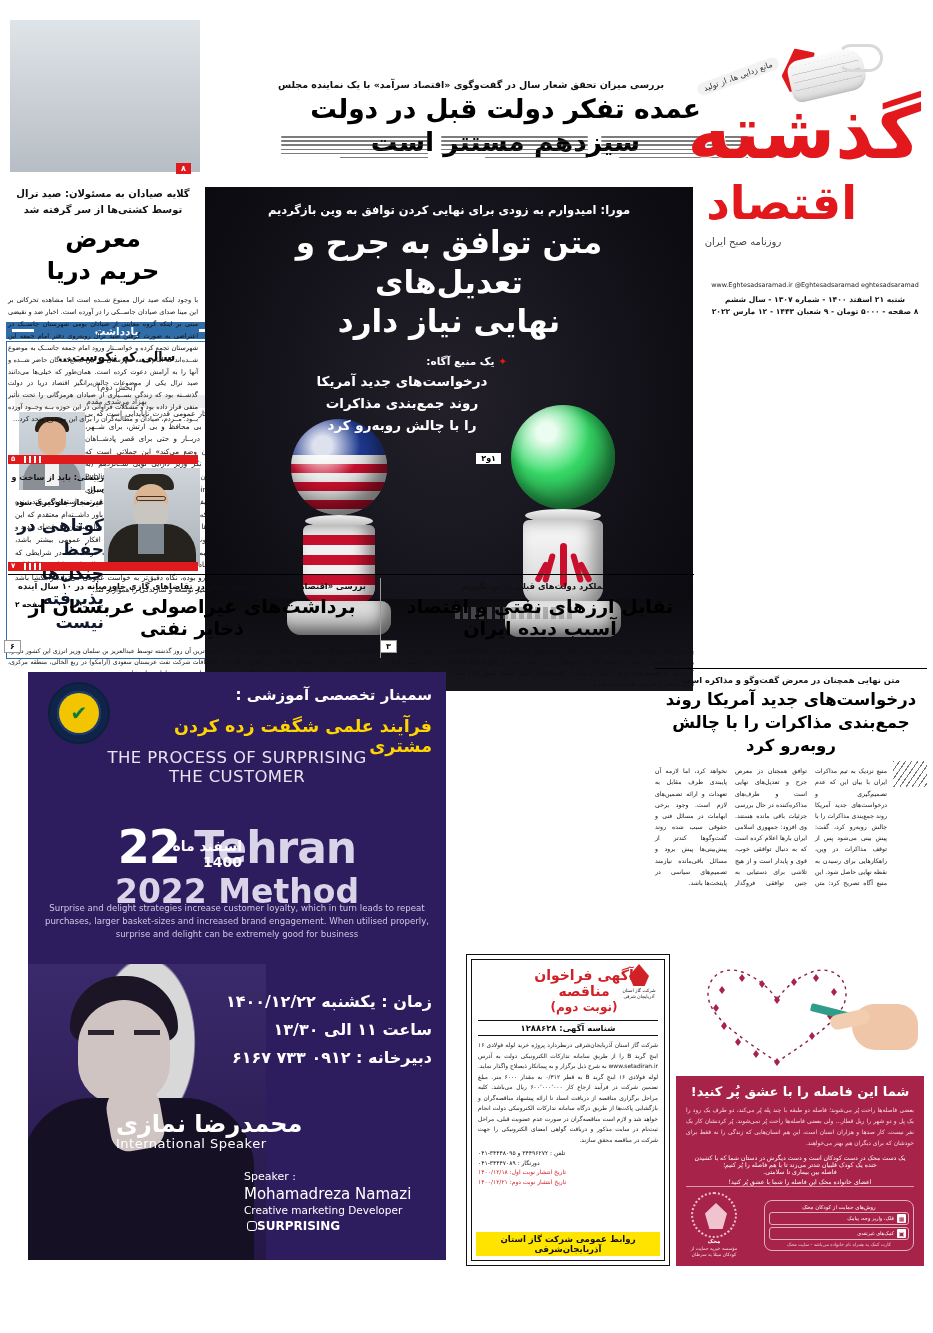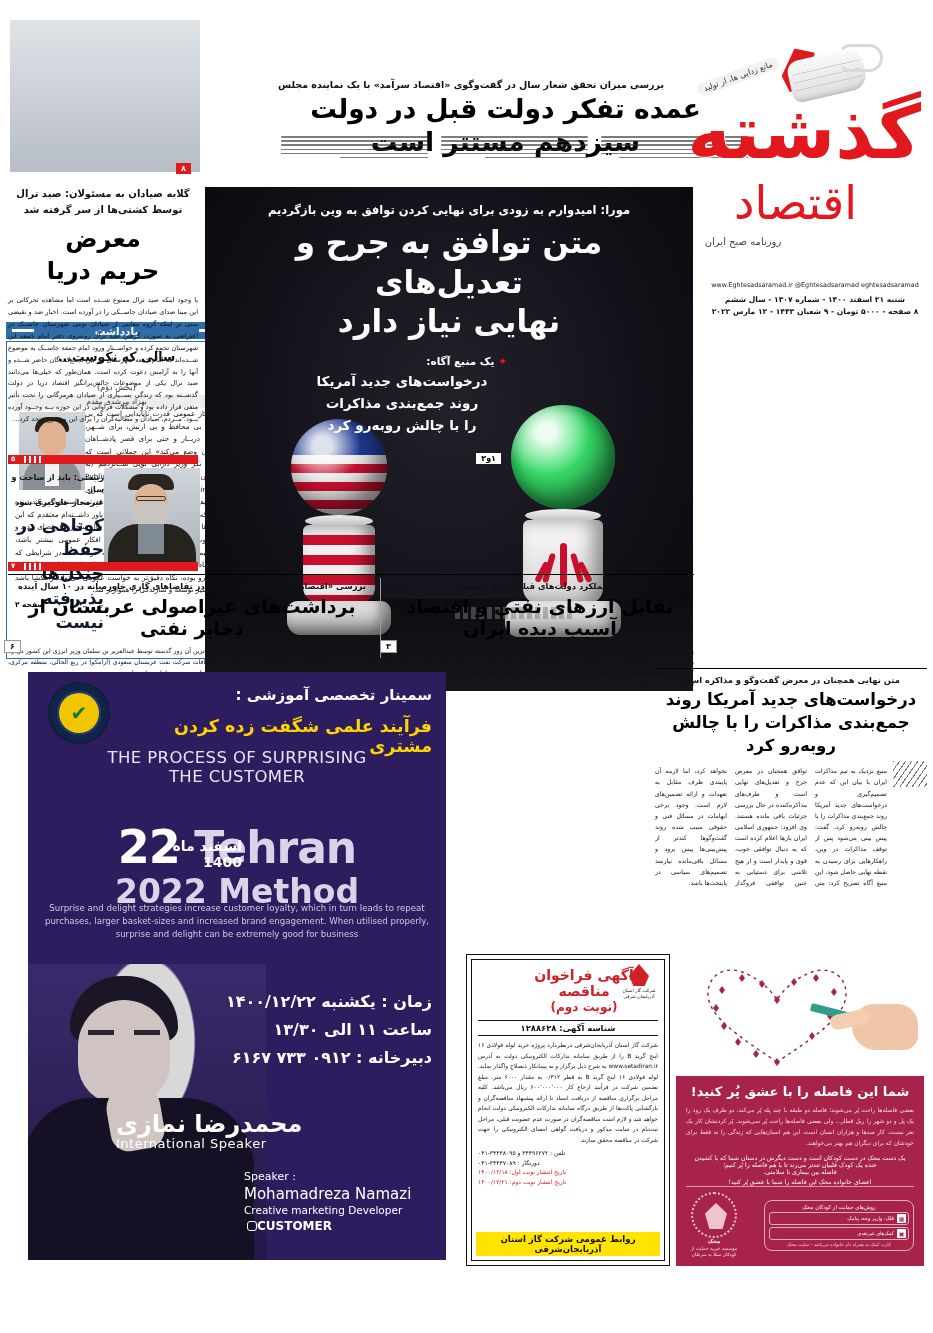--- a/index.html
+++ b/index.html
@@ -66,21 +66,21 @@
   #mask-shape .red{ position:absolute; left:0px; top:6px; width:36px; height:44px;
     background:#e0191c; clip-path:polygon(0% 58%,46% 0%,100% 16%,62% 100%,16% 96%); transform:rotate(-8deg);}
   #logo-main {
     position:absolute; right:10px; top:78px; width:226px; text-align:right;
     font-size:74px; font-weight:bold; color:#e2181c; line-height:.92;
     font-family:"DejaVu Sans","Liberation Sans",sans-serif;
     text-shadow:1px 1px 0 #fff;
   }
   #logo-sub {
     position:absolute; right:74px; top:160px; width:160px; text-align:right;
-    font-size:46px; font-weight:normal; color:#e2181c; line-height:1;
+    font-size:46px; font-weight:bold; color:#e2181c; line-height:1;
   }
   #logo-tag {
     position:absolute; right:150px; top:50px; width:86px; text-align:center;
     font-size:8px; color:#333; transform:rotate(-20deg);
     background:#f2f2f2; border-radius:8px; padding:2px 3px;
   }
   #logo-slogan {
     position:absolute; right:140px; top:216px; width:96px; text-align:center;
     font-size:10px; color:#444;
   }
@@ -609,21 +609,21 @@
     </div>
     <div id="ad-sig">
       <div class="fa">محمدرضا نمازی</div>
       <div class="en">International Speaker</div>
     </div>
     <div id="ad-speaker">
       <div class="lbl">Speaker :</div>
       <div class="nm">Mohamadreza Namazi</div>
       <div class="rl">Creative marketing Developer</div>
       <div class="ig">
-        <i></i><span>CUSTOMER</span>
+        <i></i><span>SURPRISING</span>
       </div>
     </div>
   </div>
 
   <div id="ad-tender">
     <div class="inner">
       <div id="tender-logo">
         <div class="flame"></div>
         <div class="lbl">شرکت گاز استان آذربایجان شرقی</div>
       </div>

